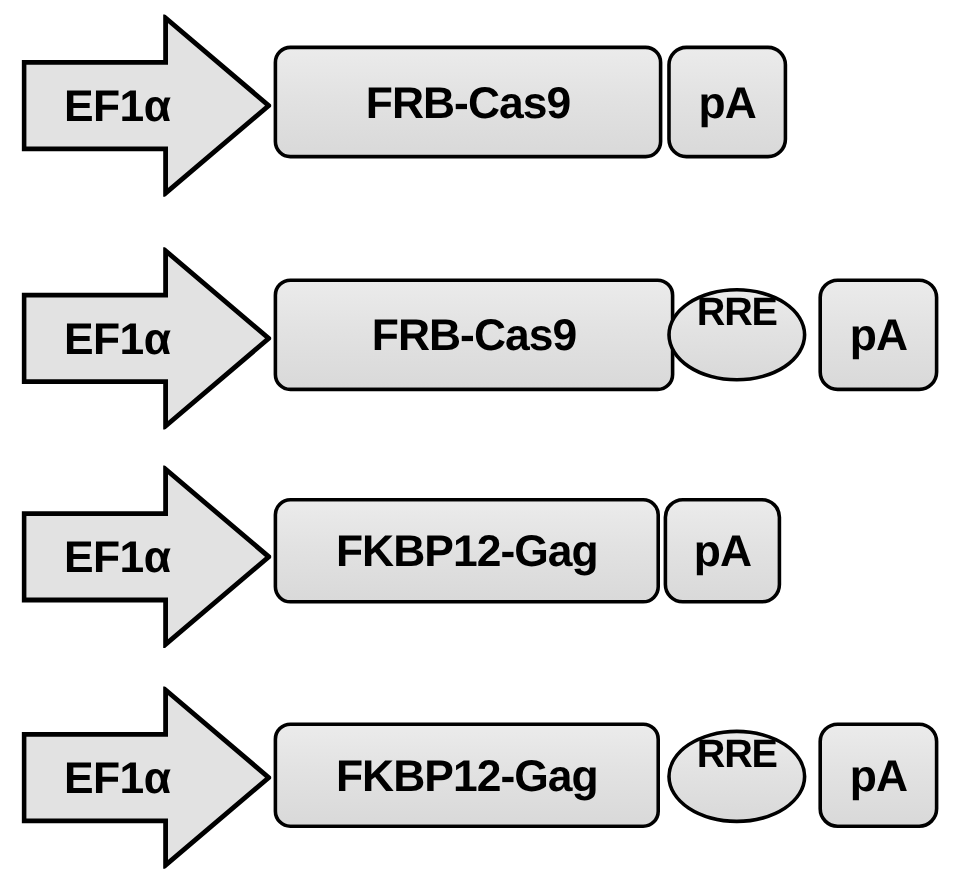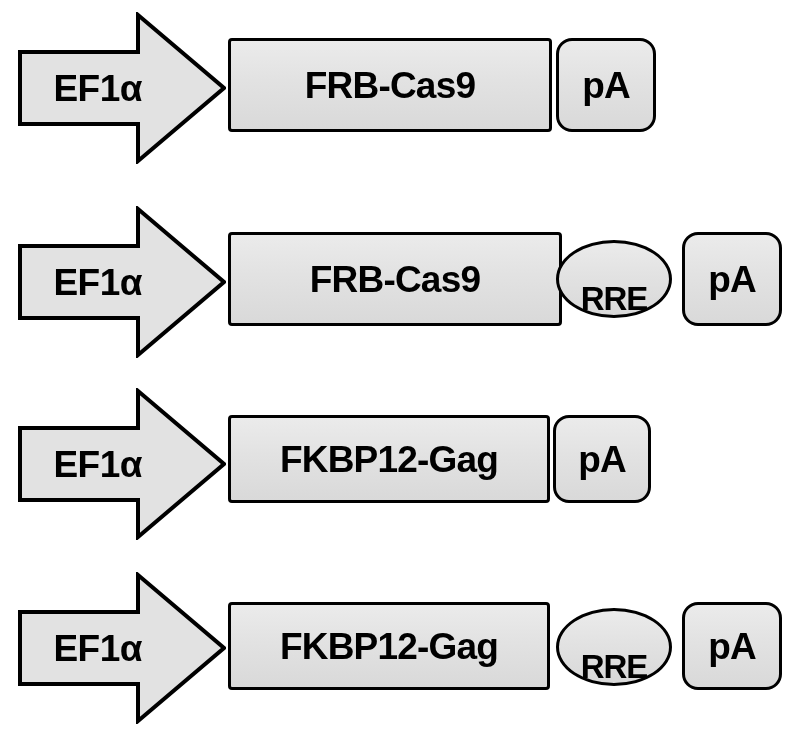--- a/index.html
+++ b/index.html
@@ -51,21 +51,21 @@
     letter-spacing: -0.5px;
     line-height: 1;
     white-space: nowrap;
   }
 
   
   .gene-box {
     position: absolute;
     box-sizing: border-box;
     border: 3px solid #000000;
-    border-radius: 4px;
+    border-radius: 14px;
     background: linear-gradient(180deg, #ebebeb 0%, #e2e2e2 45%, #d9d9d9 100%);
     display: flex;
     align-items: center;
     justify-content: center;
   }
   .gene-box .box-label {
     font-size: 37px;
     font-weight: bold;
     color: #000000;
     letter-spacing: -0.8px;
@@ -92,21 +92,21 @@
   }
 
   
   .rre-ellipse {
     position: absolute;
     box-sizing: border-box;
     border: 3px solid #000000;
     border-radius: 50%;
     background: linear-gradient(180deg, #ebebeb 0%, #e2e2e2 45%, #d9d9d9 100%);
     display: flex;
-    align-items: flex-end;
+    align-items: flex-start;
     justify-content: center;
     z-index: 3;
   }
   .rre-ellipse .box-label {
     font-size: 33px;
     font-weight: bold;
     color: #000000;
     letter-spacing: -1px;
     white-space: nowrap;
     line-height: 1;

